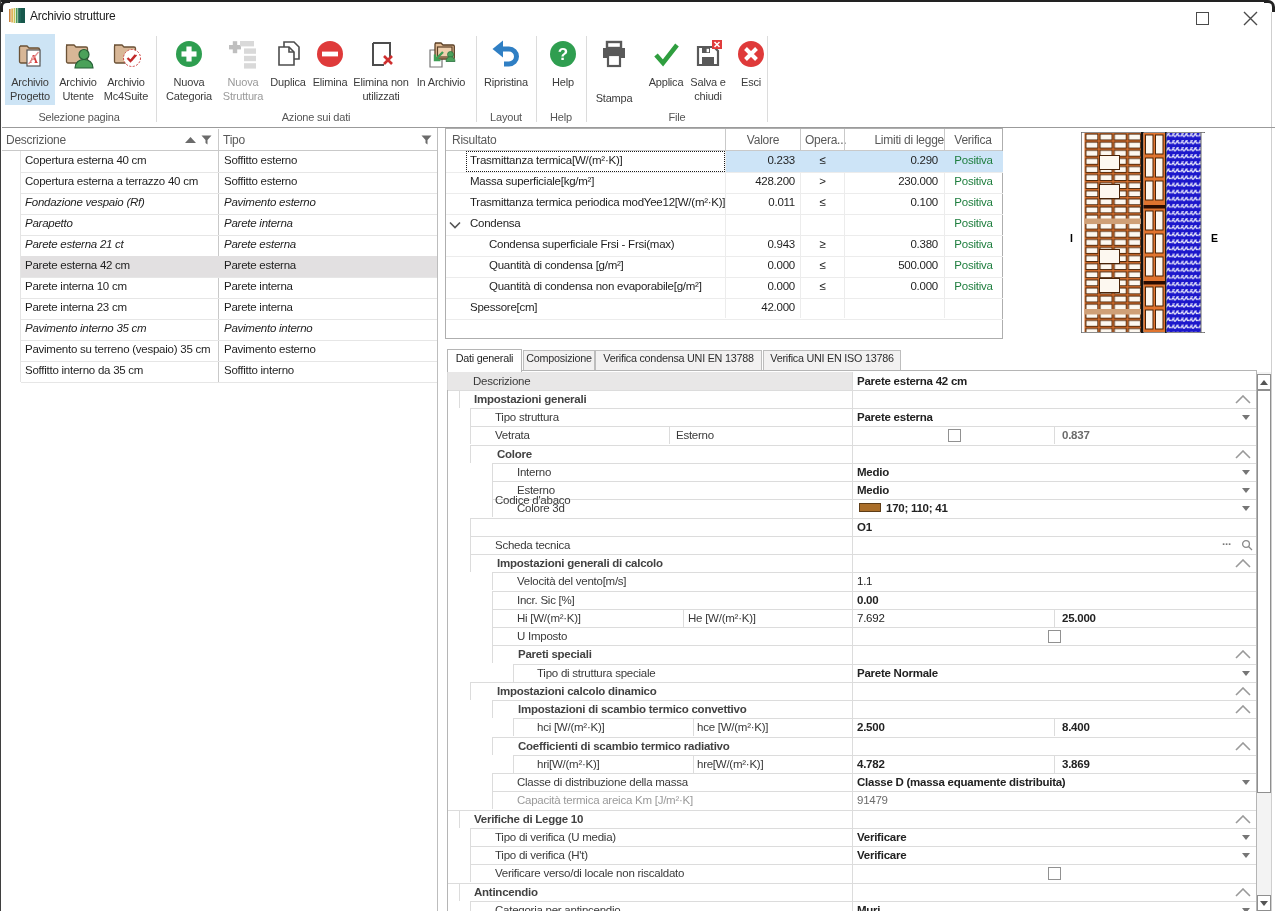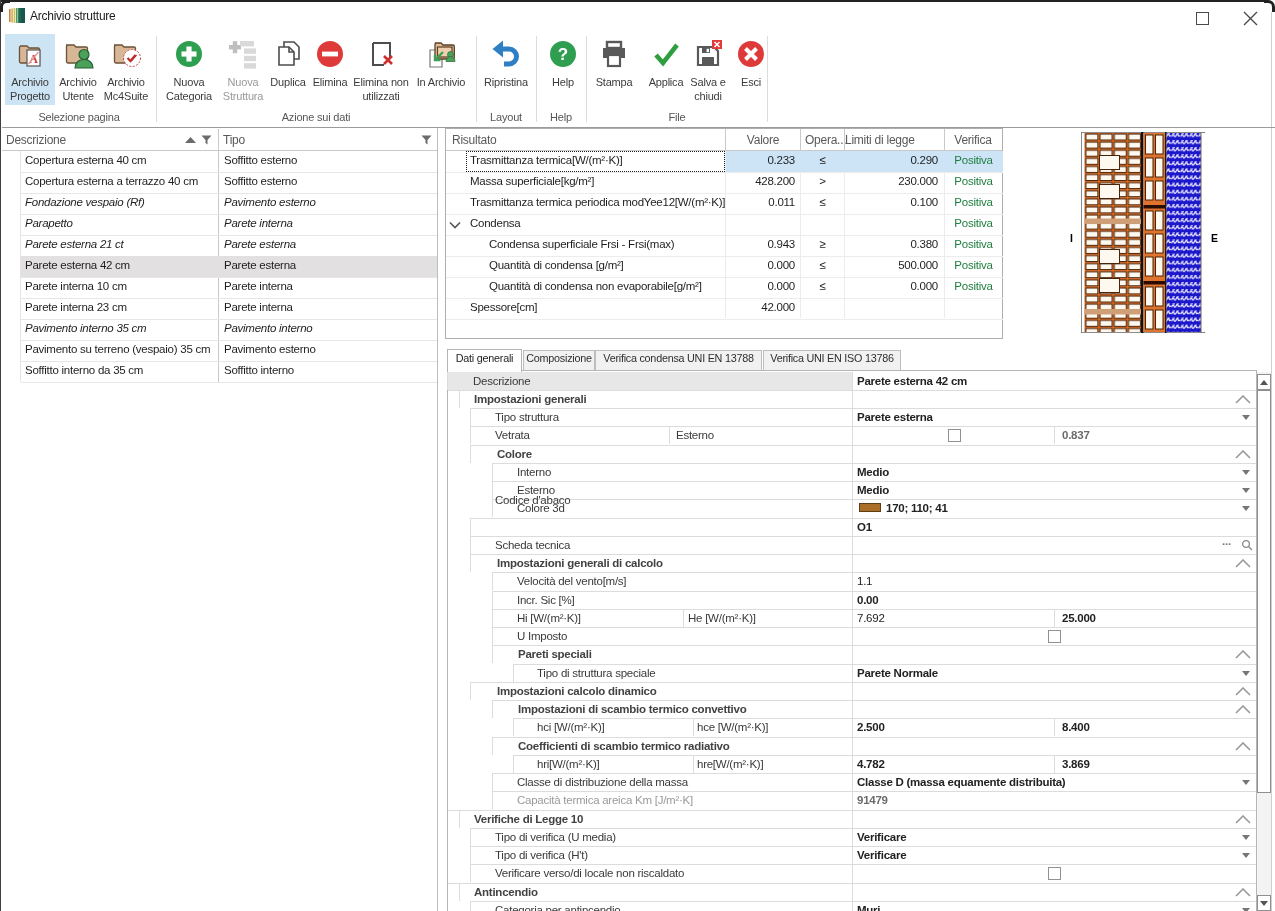--- a/index.html
+++ b/index.html
@@ -133,21 +133,21 @@
     </g>
   </svg>
 <div class="btnlab" style="left:503px;top:76px;width:120px;color:#3c3c3c">Help</div>
 <svg class="abs" style="left:598px;top:38px" width="32" height="32" viewBox="0 0 32 32">
     <g fill="#595959">
       <rect x="9" y="4" width="14" height="6" fill="none" stroke="#595959" stroke-width="2.4"></rect>
 <path d="M5,10 h22 v10 h-22 z"></path>
 <rect x="10" y="17" width="12" height="11" fill="#fff" stroke="#595959" stroke-width="2.2"></rect>
     </g>
   </svg>
-<div class="btnlab" style="left:554px;top:76px;width:120px;color:#3c3c3c">Stampa</div>
+<div class="btnlab" style="left:554px;top:92px;width:120px;color:#3c3c3c">Stampa</div>
 <svg class="abs" style="left:650px;top:38px" width="32" height="32" viewBox="0 0 32 32">
     <path d="M6,17 l7,8 L27,7" fill="none" stroke="#2f9e3f" stroke-width="4.6"></path>
   </svg>
 <div class="btnlab" style="left:606px;top:76px;width:120px;color:#3c3c3c">Applica</div>
 <svg class="abs" style="left:692px;top:38px" width="32" height="32" viewBox="0 0 32 32">
     <g>
       <path d="M6,9 h16 l4,4 v14 h-20 z" fill="none" stroke="#595959" stroke-width="2.2"></path>
 <rect x="10" y="19" width="12" height="8" fill="#595959"></rect>
 <rect x="10" y="10" width="8" height="5" fill="#595959"></rect>
       <rect x="14.6" y="10.8" width="2.4" height="3.4" fill="#fff"></rect>
@@ -215,21 +215,21 @@
 <div class="cell" style="left:224px;top:343px">Pavimento esterno</div>
 <div class="hl" style="left:21px;top:361px;width:416px;background:#e6e6e6"></div>
 <div class="cell" style="left:25px;top:364px">Soffitto interno da 35 cm</div>
 <div class="cell" style="left:224px;top:364px">Soffitto interno</div>
 <div class="hl" style="left:21px;top:382px;width:416px;background:#e6e6e6"></div>
 <div class="abs" style="left:445px;top:128px;width:558px;height:211px;border:1px solid #aeaeae;background:#fff"></div>
 <div class="abs" style="left:446px;top:129px;width:556px;height:22px;border-bottom:1px solid #c9c9c9"></div>
 <div class="lbl gray" style="left:452px;top:133px;font-size:12px">Risultato</div>
 <div class="lbl gray" style="left:726px;top:133px;width:74px;text-align:center;font-size:12px">Valore</div>
 <div class="lbl gray" style="left:805px;top:133px;font-size:12px">Opera...</div>
-<div class="lbl gray" style="left:845px;top:133px;width:99px;text-align:left;font-size:12px">Limiti di legge</div>
+<div class="lbl gray" style="left:845px;top:133px;width:99px;text-align:right;font-size:12px">Limiti di legge</div>
 <div class="lbl gray" style="left:944px;top:133px;width:58px;text-align:center;font-size:12px">Verifica</div>
 <div class="abs" style="left:725px;top:129px;width:1px;height:22px;background:#c9c9c9"></div>
 <div class="abs" style="left:725px;top:151px;width:1px;height:167px;background:#ececec"></div>
 <div class="abs" style="left:800px;top:129px;width:1px;height:22px;background:#c9c9c9"></div>
 <div class="abs" style="left:800px;top:151px;width:1px;height:167px;background:#ececec"></div>
 <div class="abs" style="left:844px;top:129px;width:1px;height:22px;background:#c9c9c9"></div>
 <div class="abs" style="left:844px;top:151px;width:1px;height:167px;background:#ececec"></div>
 <div class="abs" style="left:944px;top:129px;width:1px;height:22px;background:#c9c9c9"></div>
 <div class="abs" style="left:944px;top:151px;width:1px;height:167px;background:#ececec"></div>
 <div class="abs" style="left:726px;top:151px;width:277px;height:21px;background:#cde4f7"></div>
@@ -468,21 +468,21 @@
 <div class="cell bold" style="left:1062px;top:757.8px;color:#222">3.869</div>
 <div class="abs" style="left:1054px;top:754.8px;width:1px;height:18.2px;background:#dcdcdc"></div>
 <div class="hl" style="left:492px;top:773.0px;width:764.0px"></div>
 <div class="abs" style="left:492px;top:773.0px;width:1px;height:18.2px;background:#dcdcdc"></div>
 <div class="cell" style="left:517px;top:776.0px;color:#3a3a3a">Classe di distribuzione della massa</div>
 <div class="cell" style="left:857px;top:776.0px;color:#222;font-weight:bold">Classe D (massa equamente distribuita)</div>
 <div class="ddl" style="left:1242px;top:780.0px"></div>
 <div class="hl" style="left:492px;top:791.2px;width:764.0px"></div>
 <div class="abs" style="left:492px;top:791.2px;width:1px;height:18.2px;background:#dcdcdc"></div>
 <div class="cell" style="left:517px;top:794.2px;color:#9a9a9a">Capacità termica areica Km [J/m²·K]</div>
-<div class="cell" style="left:857px;top:794.2px;color:#6b6b6b;font-weight:bold">91479</div>
+<div class="cell" style="left:857px;top:794.2px;color:#6b6b6b;font-weight:normal">91479</div>
 <div class="hl" style="left:448px;top:809.5px;width:808.0px"></div>
 <div class="abs" style="left:459px;top:809.5px;width:1px;height:18.2px;background:#dcdcdc"></div>
 <div class="cell bold" style="left:474px;top:812.5px;color:#424242">Verifiche di Legge 10</div>
 <svg class="abs" style="left:1235px;top:814.5px" width="16" height="9" viewBox="0 0 16 9">
     <path d="M1,8 L8,1 L15,8" fill="none" stroke="#9a9a9a" stroke-width="1.6"></path>
   </svg>
 <div class="hl" style="left:470px;top:827.8px;width:786.0px"></div>
 <div class="abs" style="left:470px;top:827.8px;width:1px;height:18.2px;background:#dcdcdc"></div>
 <div class="cell" style="left:495px;top:830.8px;color:#3a3a3a">Tipo di verifica (U media)</div>
 <div class="cell" style="left:857px;top:830.8px;color:#222;font-weight:bold">Verificare</div>

